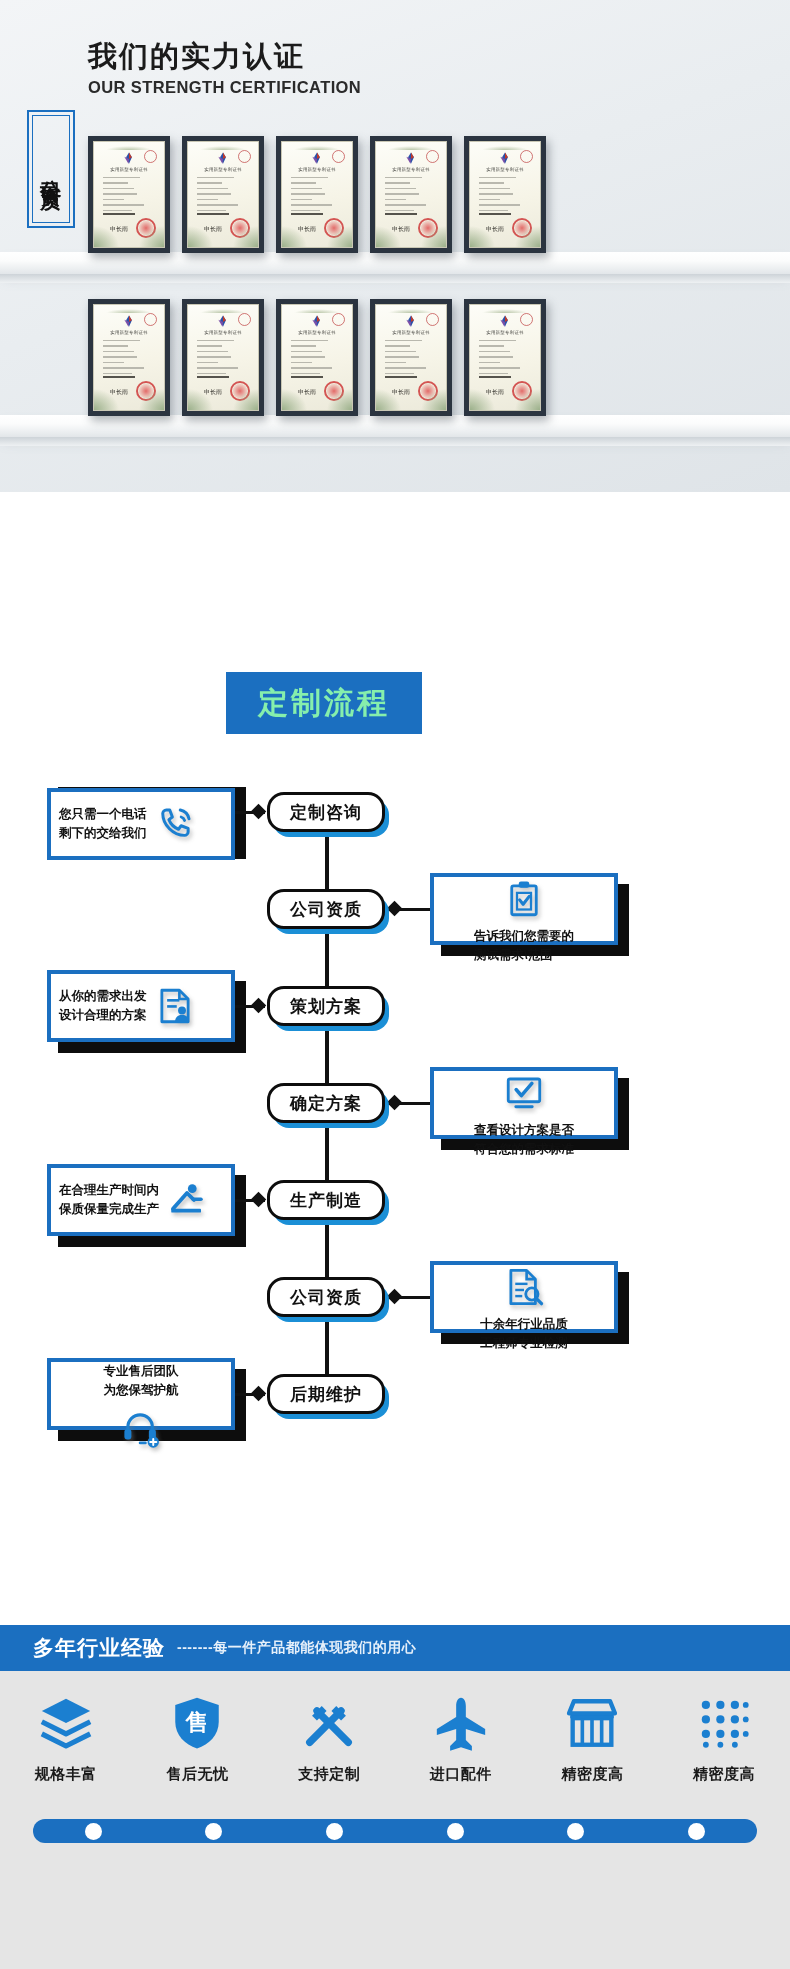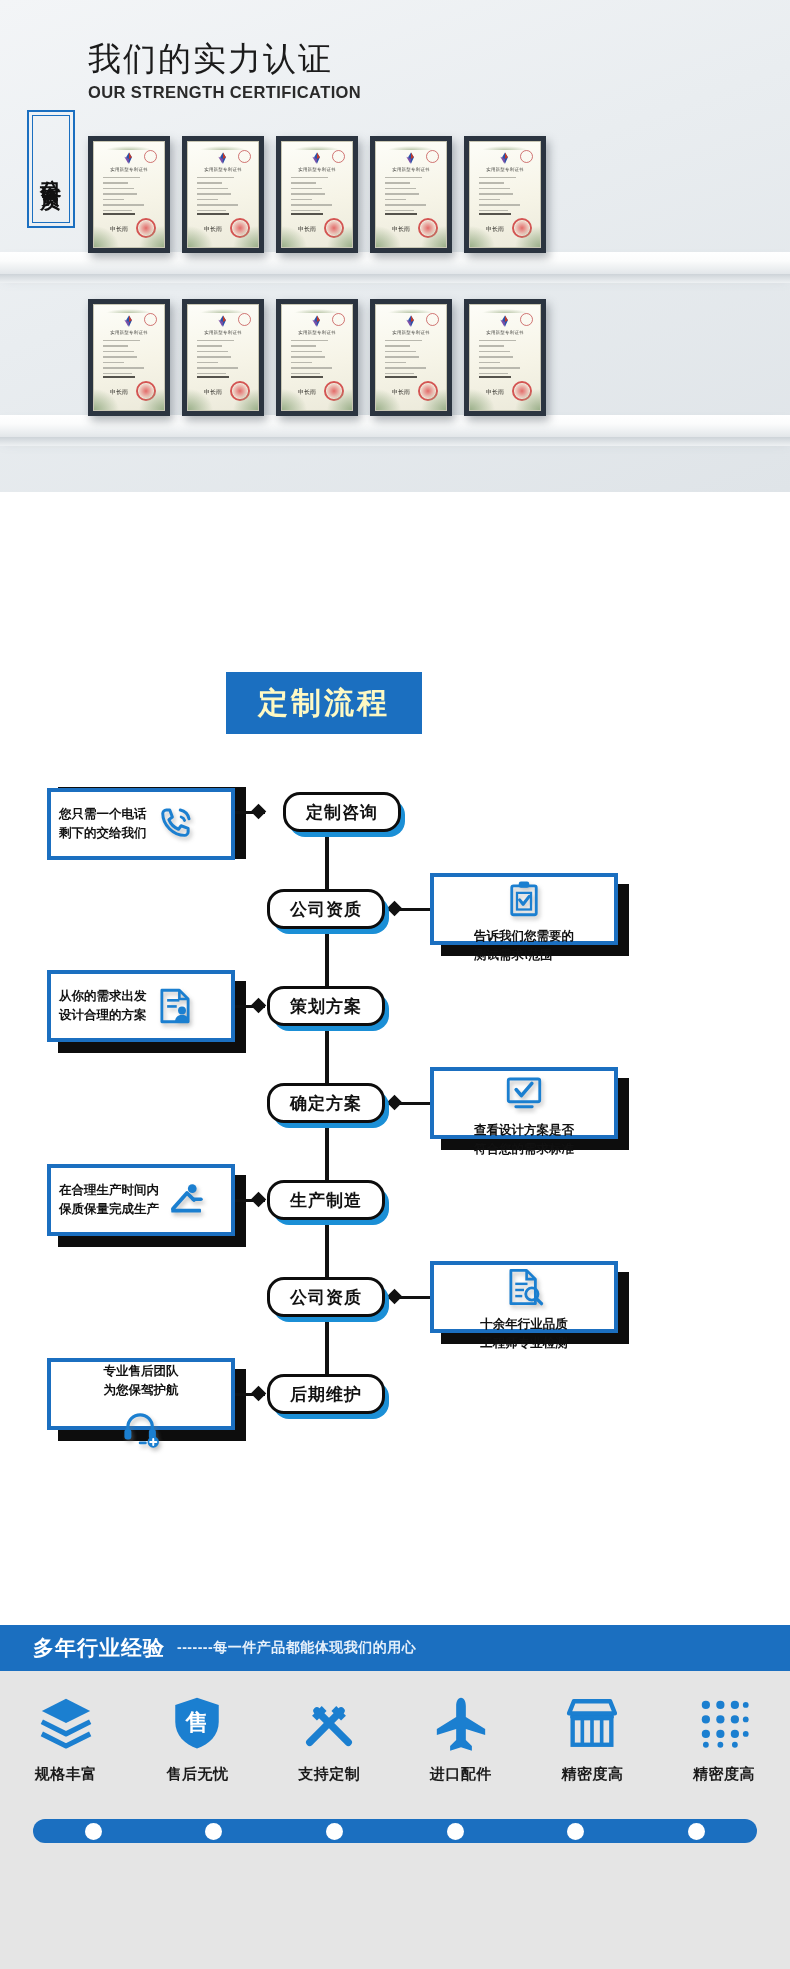--- a/index.html
+++ b/index.html
@@ -13,21 +13,21 @@
 
   
   .cert-section {
     position: relative;
     width: 790px; height: 492px;
     background: linear-gradient(160deg,#f3f5f7 0%,#e9edf0 45%,#dfe4e8 100%);
     overflow: hidden;
   }
   .cert-head { position:absolute; left:88px; top:40px; }
   .cert-head .cn {
-    font-size: 33px; font-weight: normal; color:#1b1b1b; letter-spacing:2px;
+    font-size: 29px; font-weight: bold; color:#1b1b1b; letter-spacing:2px;
     line-height: 1.15;
   }
   .cert-head .en {
     font-size: 16.5px; font-weight: bold; color:#2a2a2a; letter-spacing:0.4px;
     margin-top: 5px;
   }
   .vbadge {
     position:absolute; left:27px; top:110px;
     width: 48px; height: 118px;
     border: 2px solid #1b6fc0;
@@ -101,21 +101,21 @@
   .f-grass.r{ left:auto; right:0;
             background: radial-gradient(ellipse at 100% 100%, #9bb08a 0%, transparent 68%); }
 
   
   .flow-section { position:relative; width:790px; height:1133px; background:#fff; }
   .flow-title {
     position:absolute; left:226px; top:180px;
     width:196px; height:62px; background:#1b6fc0;
     display:flex; align-items:center; justify-content:center;
   }
-  .flow-title span { color:#fef9c3; font-size:30px; font-weight:bold; letter-spacing:3px; }
+  .flow-title span { color:#86efac; font-size:30px; font-weight:bold; letter-spacing:3px; }
   .flow-title-shadow {
     position:absolute; left:238px; top:192px;
     width:196px; height:62px; background:#000; z-index:-1;
   }
 
   
   .spine {
     position:absolute; left:325px; top:300px;
     width:4px; height:618px; background:#111;
   }
@@ -467,21 +467,21 @@
 <div class="flow-section">
 
   <div class="flow-title-shadow"></div>
   <div class="flow-title">
     <span>定制流程</span>
   </div>
 
   <div class="spine"></div>
 
   <div id="flow-rows">
-      <div class="pill" style="left: 267px; top: 300px; margin-left: 16px;">
+      <div class="pill" style="left: 267px; top: 300px;">
         <span>定制咨询</span>
       </div>
       <div class="card-shadow" style="left: 58px; top: 295px;"></div>
       <div class="card left" style="left: 47px; top: 296px;">
         <div class="card-txt">您只需一个电话<br>剩下的交给我们</div>
         <div class="card-ico">
           <svg viewBox="0 0 48 48">
             <path d="M10 12c0-2 2-4 4-4l4 0 3 8-4 3c2 5 6 9 11 11l3-4 8 3 0 4c0 2-2 4-4 4C22 37 10 25 10 12z" fill="none" stroke="#1b7fd0" stroke-width="3.4" stroke-linejoin="round"></path>
             <path d="M30 8a13 13 0 0 1 10 10" fill="none" stroke="#1b7fd0" stroke-width="3.4" stroke-linecap="round"></path>
             <path d="M31 16a6 6 0 0 1 4 4" fill="none" stroke="#1b7fd0" stroke-width="3.2" stroke-linecap="round"></path>

